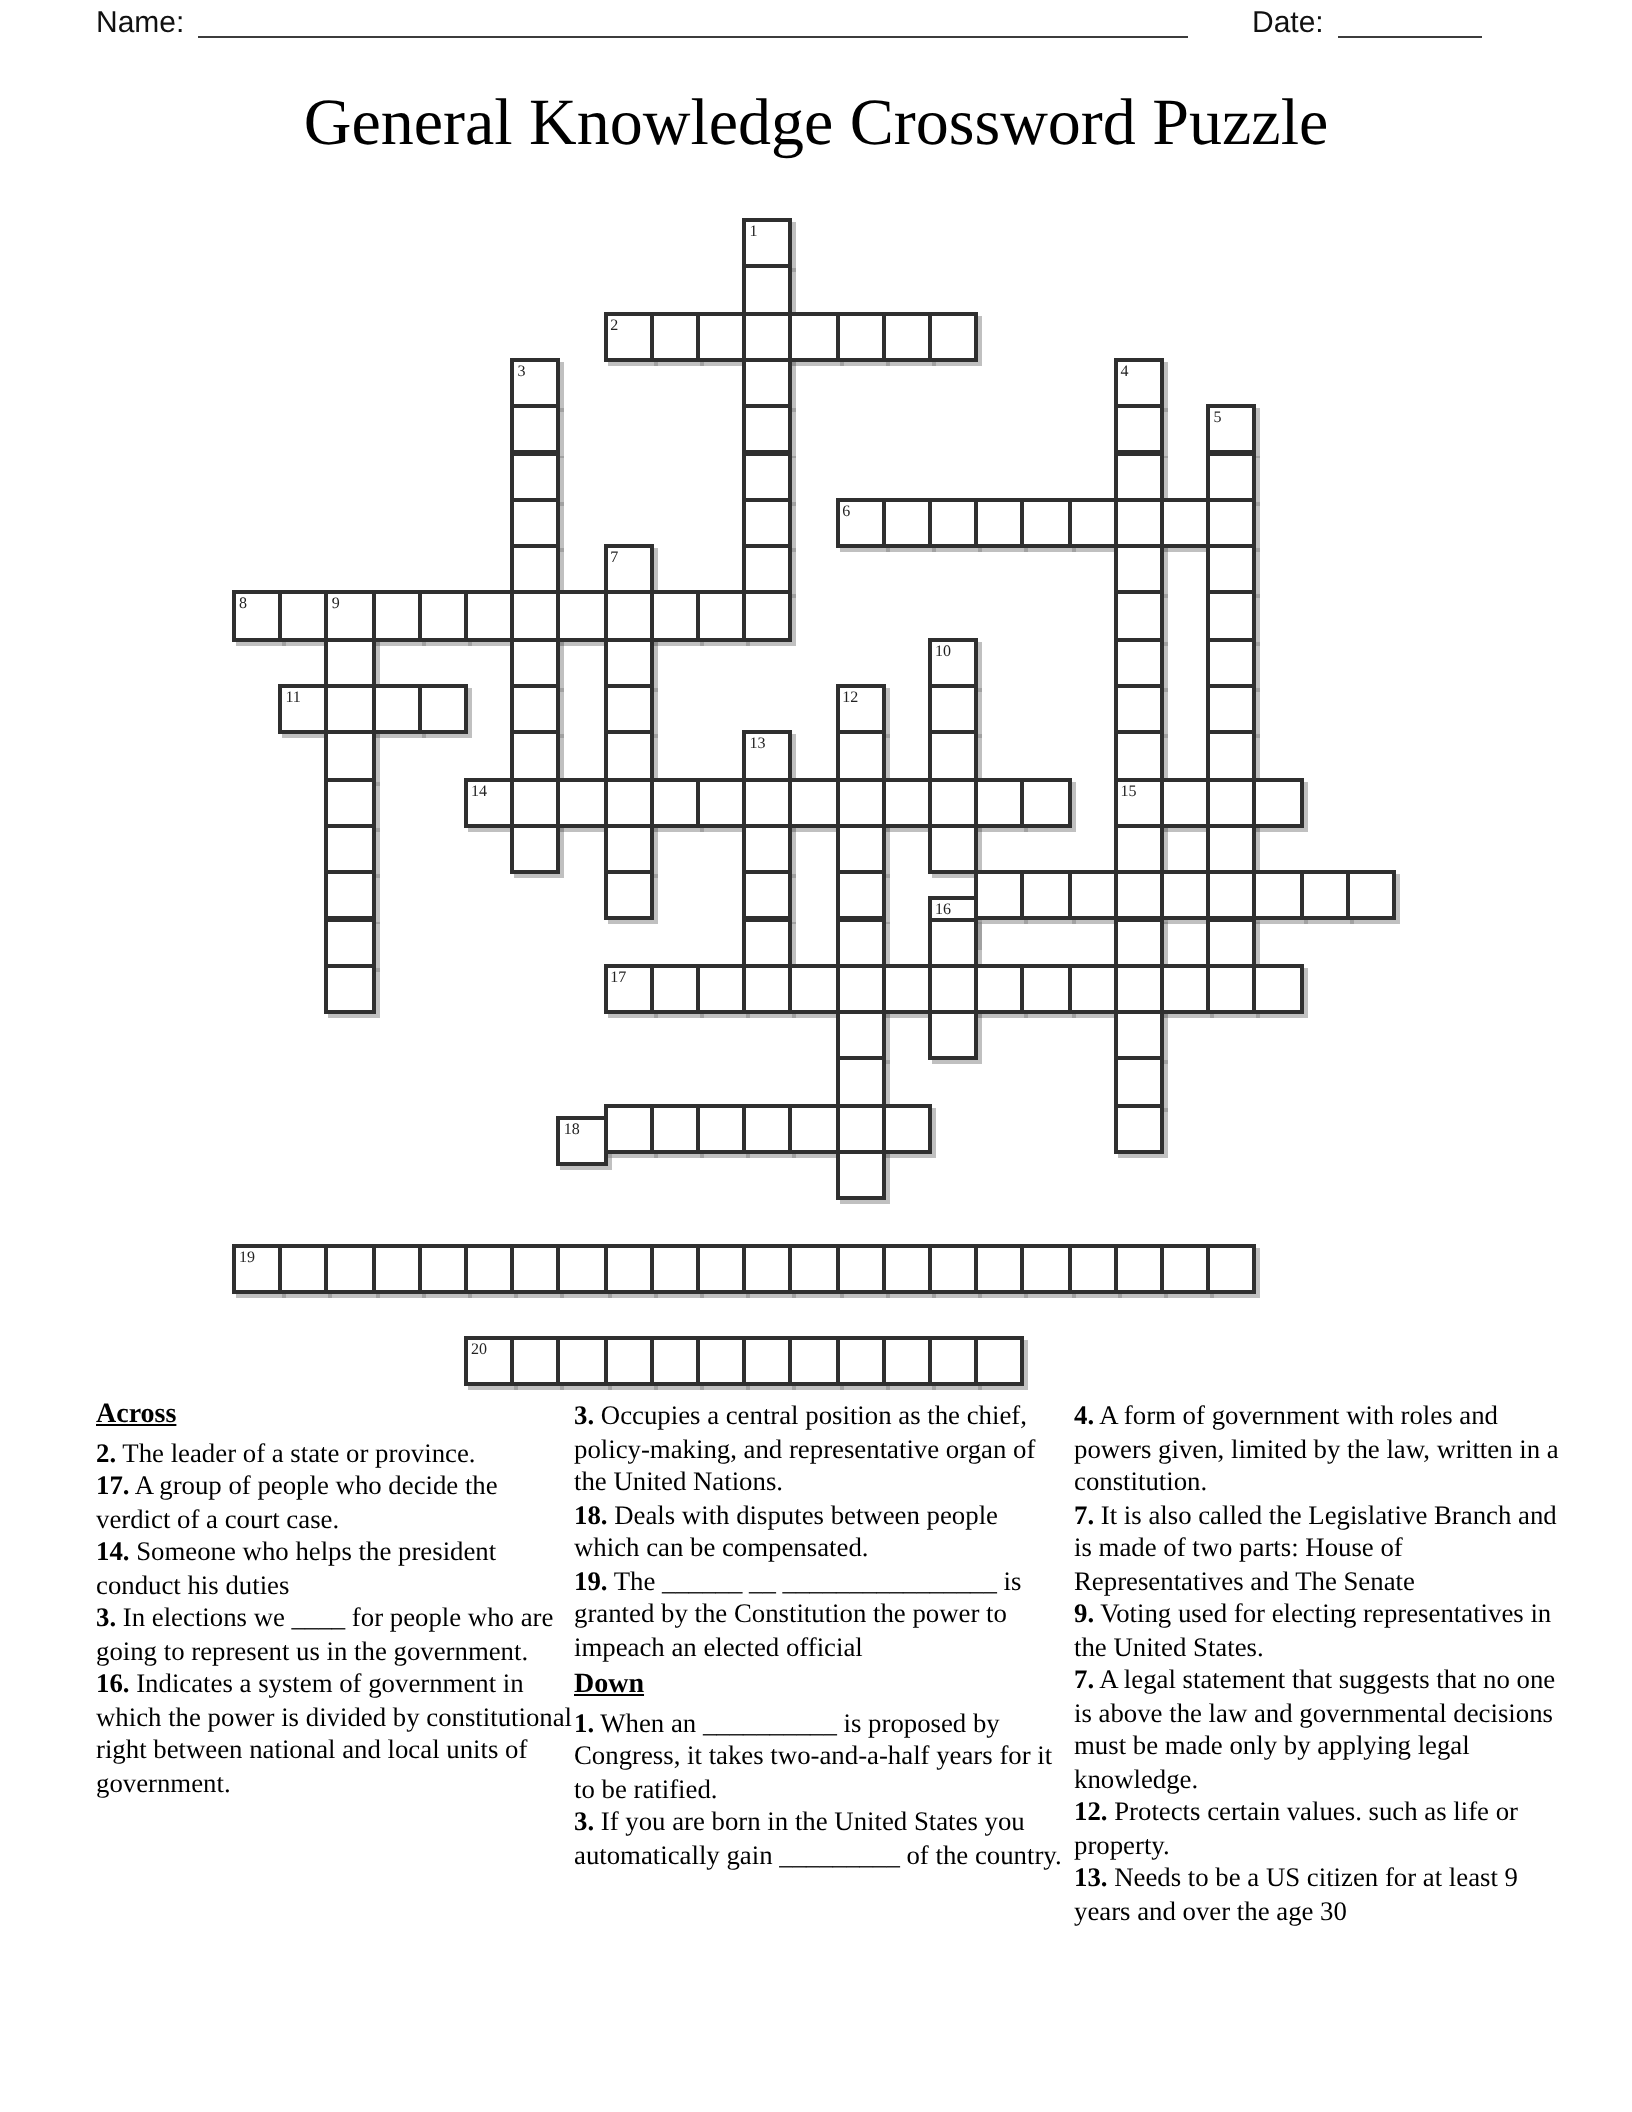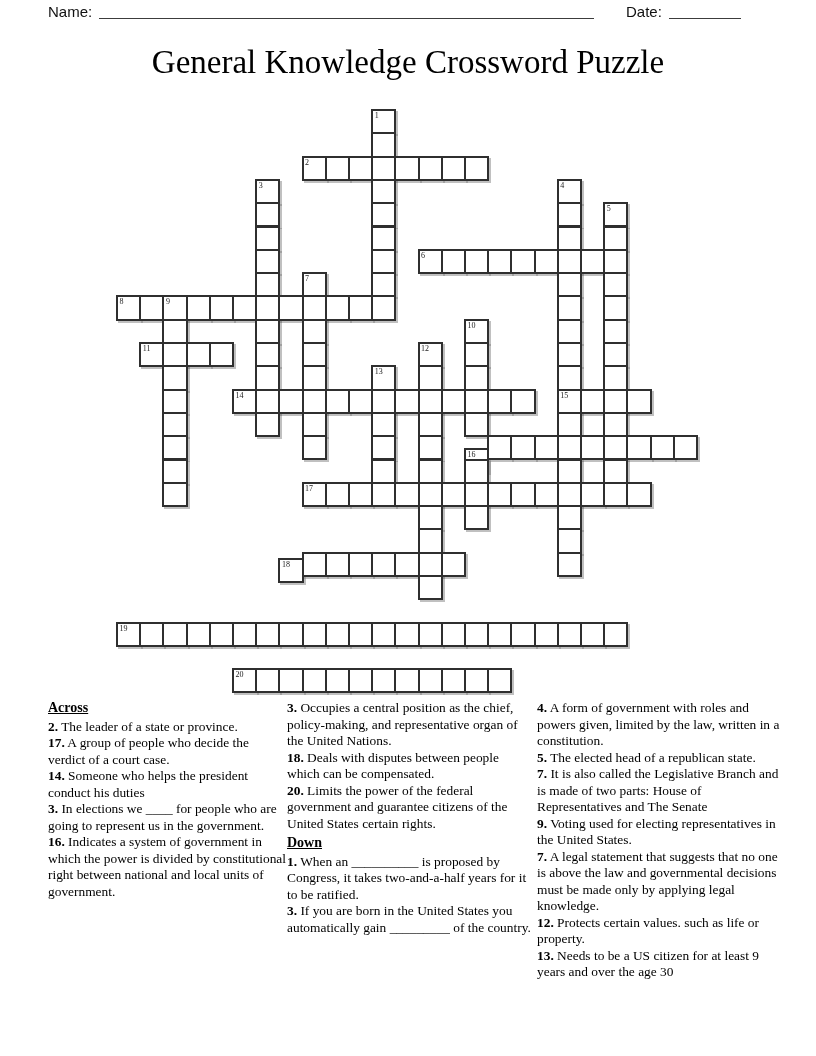--- a/index.html
+++ b/index.html
@@ -271,26 +271,25 @@
     <div class="clue-header">Across</div>
     <div class="clue"><b>2.</b> The leader of a state or province.</div>
     <div class="clue"><b>17.</b> A group of people who decide the verdict of a court case.</div>
     <div class="clue"><b>14.</b> Someone who helps the president conduct his duties</div>
     <div class="clue"><b>3.</b> In elections we ____ for people who are going to represent us in the government.</div>
     <div class="clue"><b>16.</b> Indicates a system of government in which the power is divided by constitutional right between national and local units of government.</div>
   </div>
 <div class="clue-col" id="col2" style="left:287px;width:246px;">
     <div class="clue"><b>3.</b> Occupies a central position as the chief, policy-making, and representative organ of the United Nations.</div>
     <div class="clue"><b>18.</b> Deals with disputes between people which can be compensated.</div>
-    <div class="clue"><b>20.</b> Limits the power of the federal government and guarantee citizens of the United States certain rights.</div>
+    <div class="clue"><b>19.</b> The ______ __ ________________ is granted by the Constitution the power to impeach an elected official</div>
     <div class="clue-header">Down</div>
     <div class="clue"><b>1.</b> When an __________ is proposed by Congress, it takes two-and-a-half years for it to be ratified.</div>
     <div class="clue"><b>3.</b> If you are born in the United States you automatically gain _________ of the country.</div>
   </div>
 <div class="clue-col" id="col3" style="left:537px;width:252px;">
     <div class="clue"><b>4.</b> A form of government with roles and powers given, limited by the law, written in a constitution.</div>
-    <div class="clue"><b>5.</b> The elected head of a republican state.</div>
     <div class="clue"><b>7.</b> It is also called the Legislative Branch and is made of two parts: House of Representatives and The Senate</div>
     <div class="clue"><b>9.</b> Voting used for electing representatives in the United States.</div>
     <div class="clue"><b>7.</b> A legal statement that suggests that no one is above the law and governmental decisions must be made only by applying legal knowledge.</div>
     <div class="clue"><b>12.</b> Protects certain values. such as life or property.</div>
     <div class="clue"><b>13.</b> Needs to be a US citizen for at least 9 years and over the age 30</div>
   </div>
 
 </body></html>

